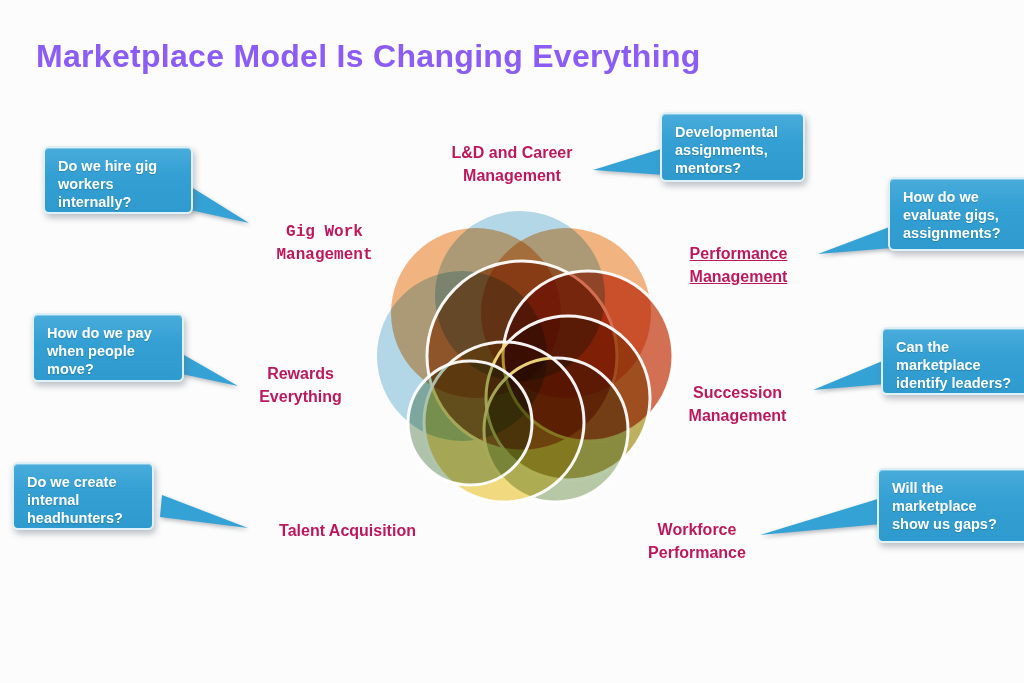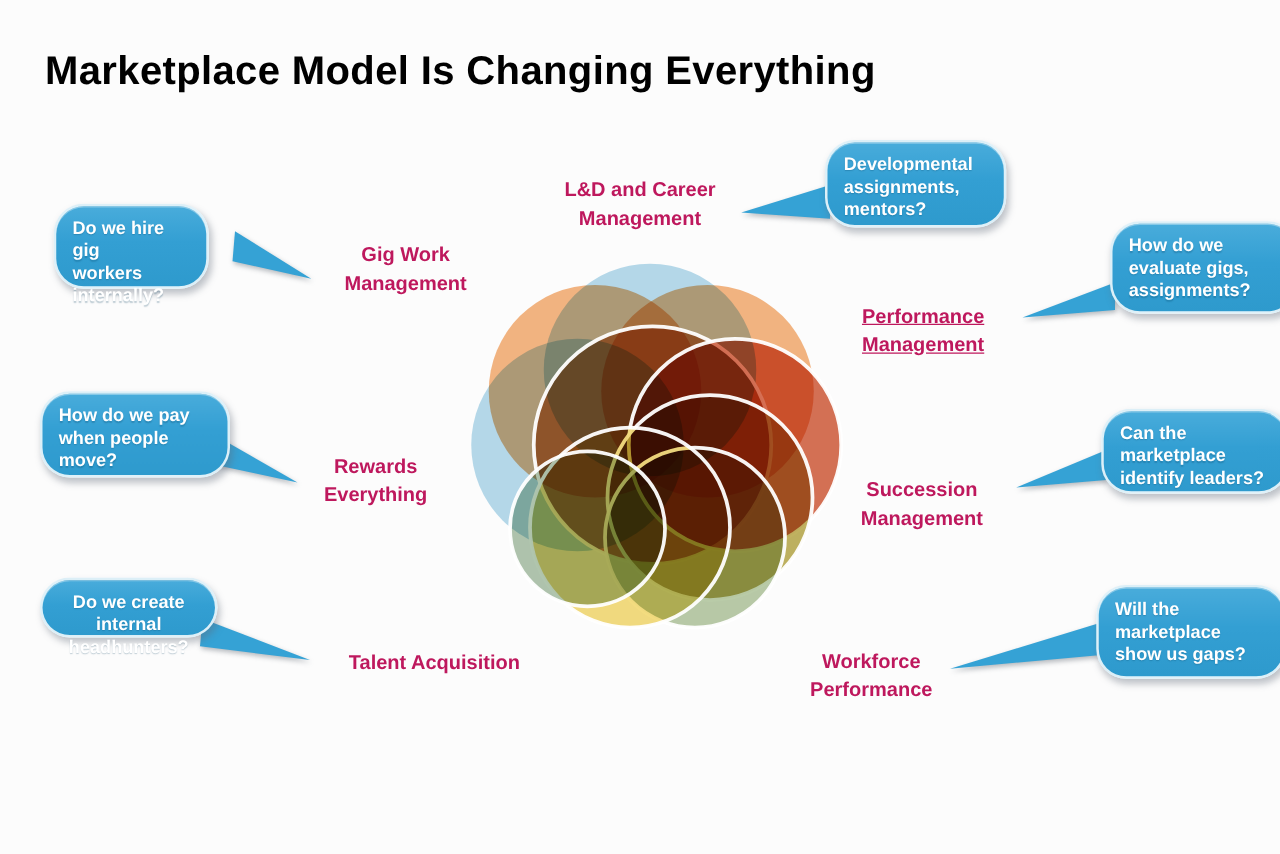--- a/index.html
+++ b/index.html
@@ -5,36 +5,36 @@
   html,body{margin:0;padding:0;}
   body{
     width:1024px;height:683px;
     position:relative;overflow:hidden;
     background:#fcfcfc;
     font-family:"Liberation Sans", sans-serif;
   }
   .page-title{
     position:absolute;left:36px;top:38px;
     font-size:32px;font-weight:700;
-    color:#000000;letter-spacing:.3px;
+    color:#8b5cf6;letter-spacing:.3px;
     white-space:nowrap;
   }
   svg.diagram{
     position:absolute;left:0;top:0;width:1024px;height:683px;
     pointer-events:none;
   }
   .tail{
     fill:#35a2d5;
     filter:drop-shadow(1px 2px 2px rgba(90,100,110,.45));
   }
   .bubble{
     position:absolute;box-sizing:border-box;
     background:linear-gradient(180deg,#49acdb 0%,#339fd3 45%,#2e9acd 100%);
     border:2px solid rgba(240,248,252,.9);
-    border-radius:24px;
+    border-radius:6px;
     box-shadow:2px 4px 6px rgba(95,105,120,.4), inset 0 1px 0 rgba(255,255,255,.35);
     color:#ffffff;
     font-size:14.5px;font-weight:700;line-height:1.25;
     padding:9px 13px;
     white-space:pre-line;
     text-shadow:0 1px 1px rgba(0,60,90,.25);
     z-index:3;
   }
   .cat-label{
     position:absolute;
@@ -73,41 +73,41 @@
     <polygon class="tail" points="188,185 249,223 186,209"></polygon>
     <polygon class="tail" points="170,347 238,386 168,371"></polygon>
     <polygon class="tail" points="162,495 248,528 160,517"></polygon>
     <polygon class="tail" points="664,148 593,170 664,175"></polygon>
     <polygon class="tail" points="892,226 818,254 892,248"></polygon>
     <polygon class="tail" points="885,360 813,390 885,384"></polygon>
     <polygon class="tail" points="881,498 760,535 881,524"></polygon>
   </g>
 </svg>
 
-<div class="cat-label" style="left:252px;top:194px;width:145px;">Gig Work
+<div class="cat-label" style="left:252px;top:221px;width:145px;font-family:Liberation Mono, monospace;">Gig Work
 Management</div>
 <div class="cat-label" style="left:233px;top:363px;width:135px;">Rewards
 Everything</div>
 <div class="cat-label" style="left:260px;top:520px;width:175px;text-align:center;">Talent Acquisition</div>
 <div class="cat-label" style="left:430px;top:142px;width:164px;">L&amp;D and Career
 Management</div>
 <div class="cat-label" style="left:656px;top:243px;width:165px;text-decoration:underline;">Performance
 Management</div>
 <div class="cat-label" style="left:655px;top:382px;width:165px;">Succession
 Management</div>
 <div class="cat-label" style="left:613px;top:519px;width:168px;">Workforce
 Performance</div>
 
-<div class="bubble" style="left:43px;top:163px;width:124px;height:68px;">Do we hire gig
+<div class="bubble" style="left:43px;top:146px;width:150px;height:68px;">Do we hire gig
 workers
 internally?</div>
 <div class="bubble" style="left:32px;top:313px;width:152px;height:69px;">How do we pay
 when people
 move?</div>
-<div class="bubble" style="left:32px;top:462px;width:142px;height:48px;text-align:center;">Do we create
+<div class="bubble" style="left:12px;top:462px;width:142px;height:68px;">Do we create
 internal
 headhunters?</div>
 <div class="bubble" style="left:660px;top:112px;width:145px;height:70px;">Developmental
 assignments,
 mentors?</div>
 <div class="bubble" style="left:888px;top:177px;width:150px;height:74px;">How do we
 evaluate gigs,
 assignments?</div>
 <div class="bubble" style="left:881px;top:327px;width:150px;height:68px;">Can the
 marketplace

